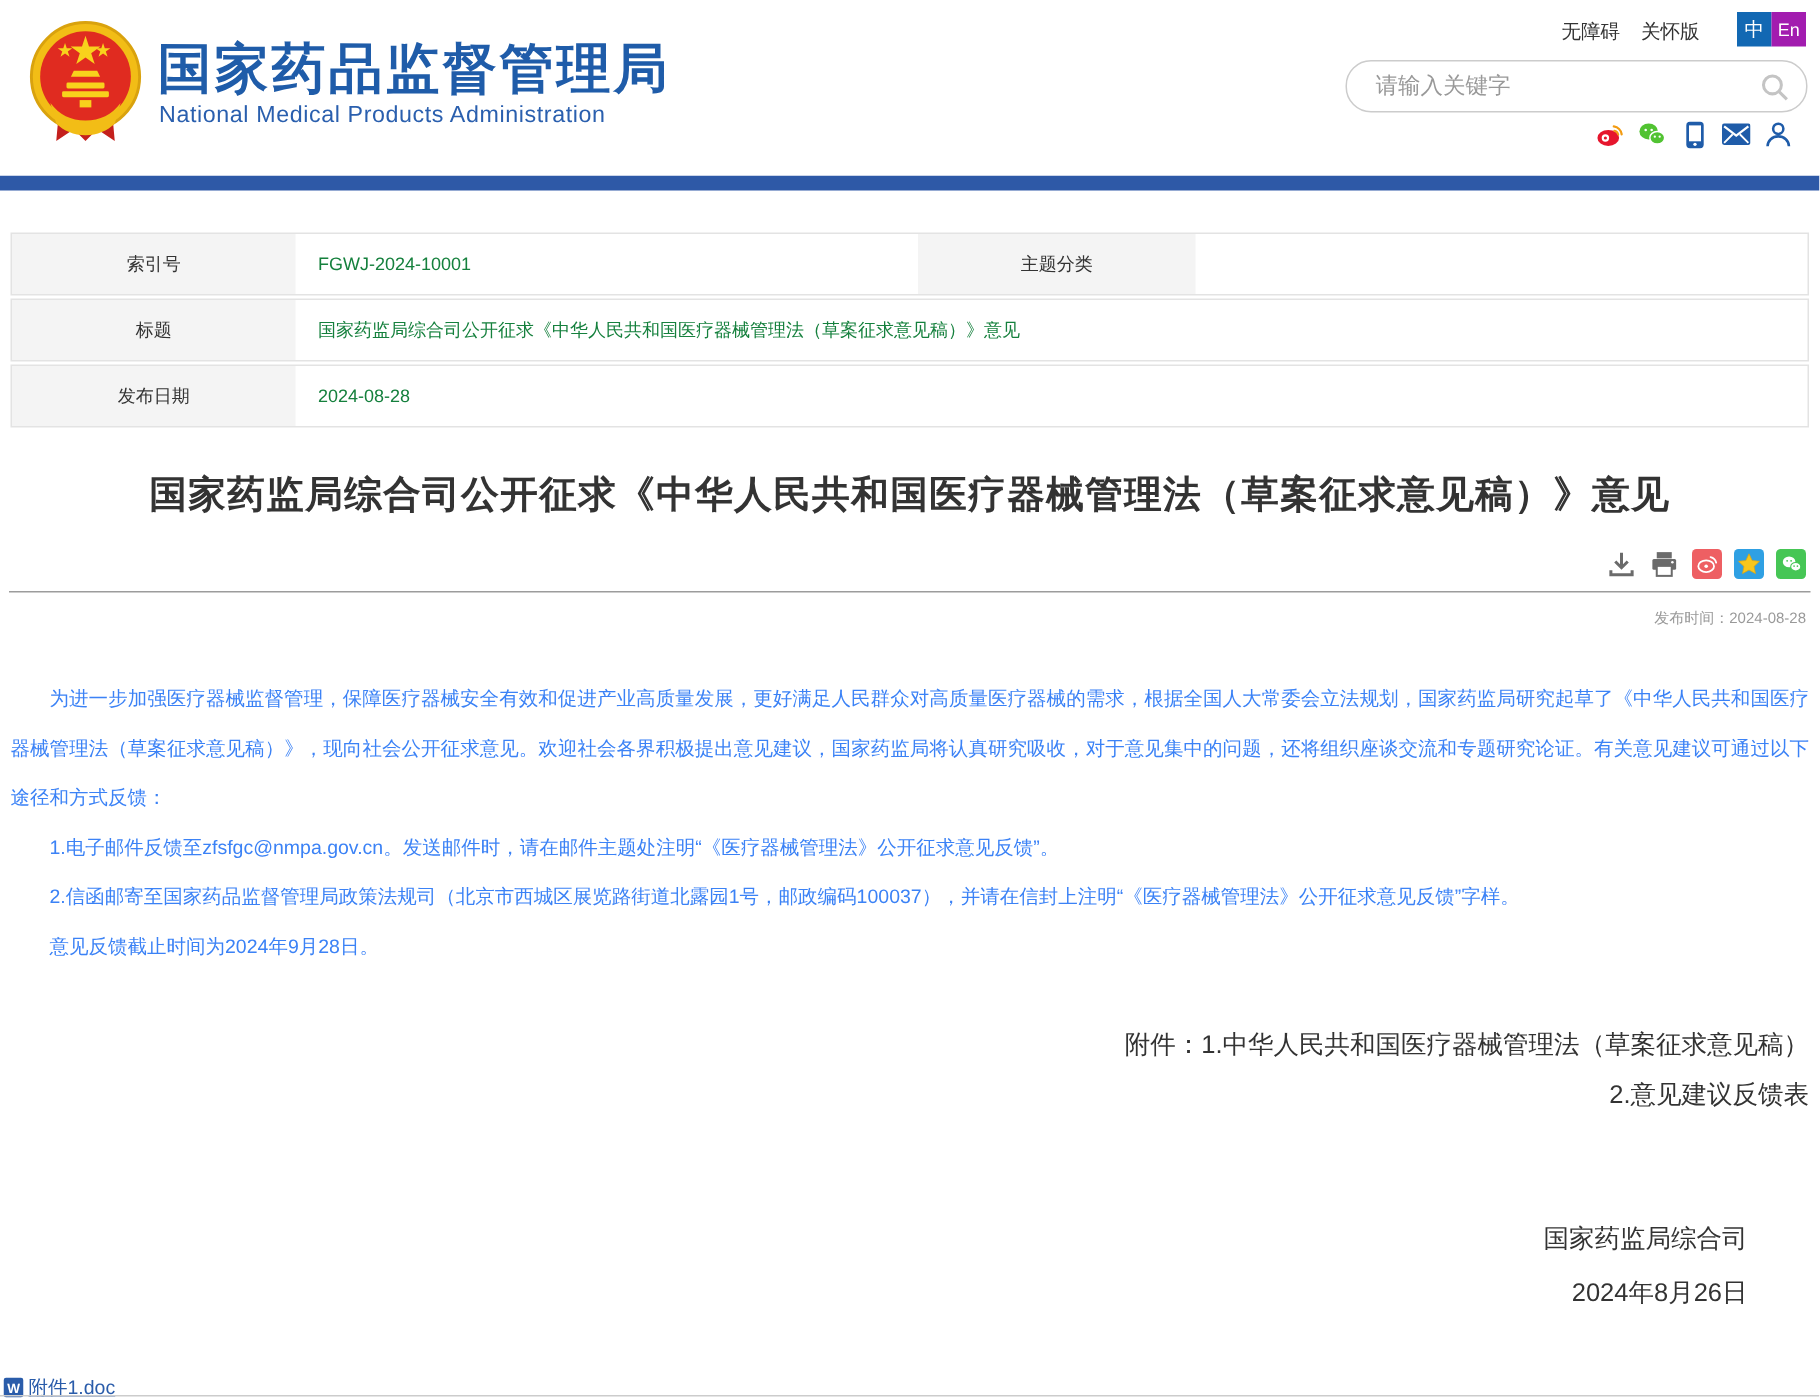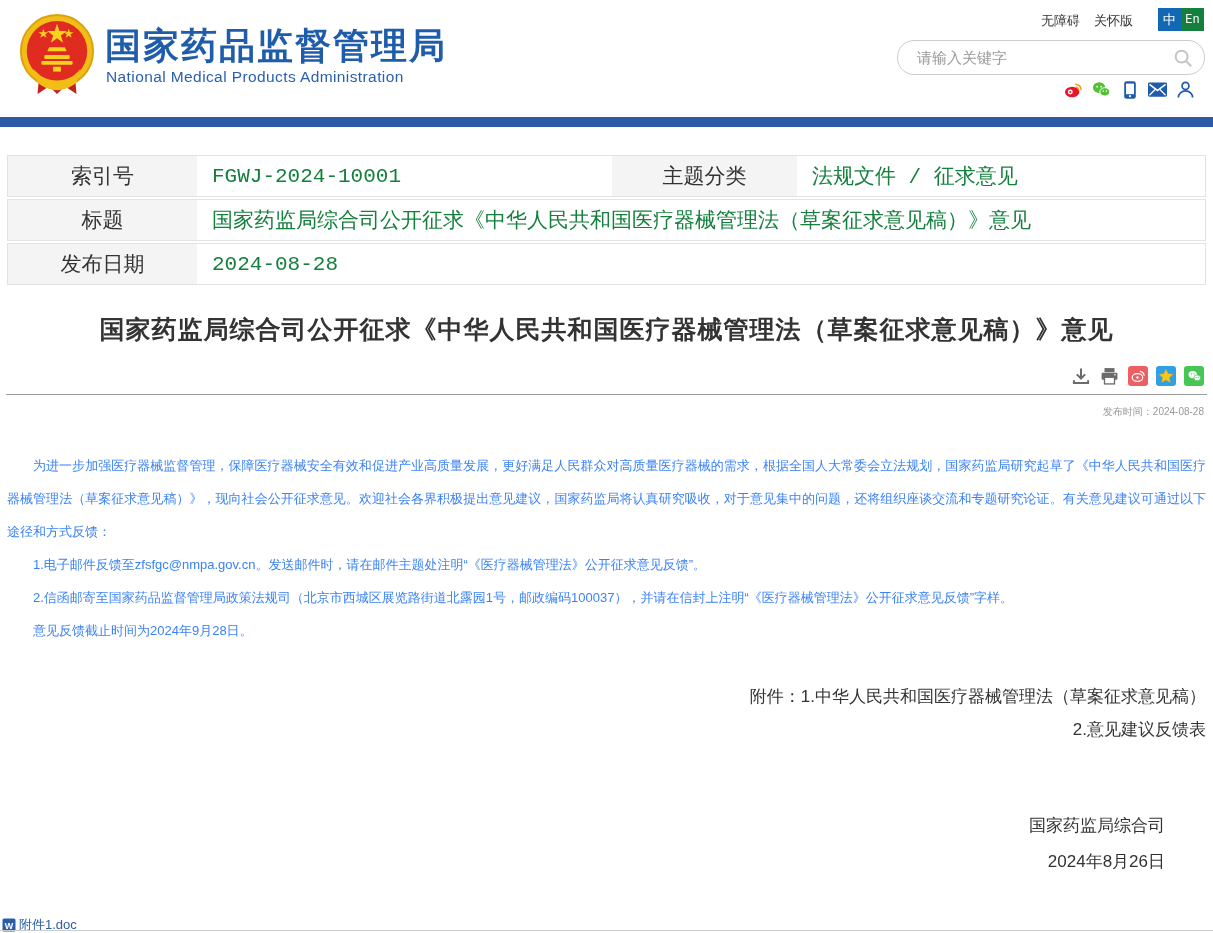--- a/index.html
+++ b/index.html
@@ -11,31 +11,31 @@
   
   .header{position:relative;height:117px;background:#fff;}
   .emblem{position:absolute;left:18px;top:12px;width:78px;height:88px;}
   .site-title{position:absolute;left:105px;top:22px;font-size:36px;font-weight:bold;color:#1f5ca9;letter-spacing:2px;}
   .site-sub{position:absolute;left:106px;top:68px;font-size:15.5px;color:#2a5fae;letter-spacing:.4px;}
   .top-links{position:absolute;top:12px;right:80px;font-size:13px;color:#333;display:flex;gap:14px;justify-content:center;}
   .top-links span{cursor:pointer;}
   .lang{position:absolute;top:8px;right:9px;display:flex;}
   .lang-btn{width:23px;height:23px;display:flex;align-items:center;justify-content:center;font-size:13px;color:#fff;cursor:pointer;}
   .lang-zh{background:#1268b3;}
-  .lang-en{background:#15803d;font-size:12px;font-family:Liberation Mono, monospace;}
+  .lang-en{background:#a21caf;font-size:12px;}
   .searchbox{position:absolute;top:40px;right:8px;width:306px;height:33px;border:1px solid #ccc;border-radius:17px;display:flex;align-items:center;background:#fff;}
   .searchbox input{flex:1;border:none;outline:none;background:transparent;margin-left:17px;font-size:15px;color:#a21caf;font-family:inherit;}
   .searchbox input::placeholder{color:#999;}
   .search-btn{width:30px;height:24px;margin-right:6px;display:flex;align-items:center;justify-content:center;cursor:pointer;}
   .socials{position:absolute;top:80px;right:18px;display:flex;align-items:center;gap:9px;}
   .soc{width:19px;height:19px;display:flex;align-items:center;justify-content:center;cursor:pointer;}
   .blue-bar{height:10px;background:#2e59a7;}
   
   .info-table{margin:28px 7px 0 7px;}
-  .info-row{display:flex;height:40px;border:1px solid #e3e3e3;margin-bottom:2px;font-size:21px;font-family:Liberation Mono, monospace;}
+  .info-row{display:flex;height:40px;border:1px solid #e3e3e3;margin-bottom:2px;font-size:12px;}
   .cell-label{background:#f4f4f4;display:flex;align-items:center;justify-content:center;color:#333;flex:0 0 auto;}
   .cell-value{display:flex;align-items:center;padding-left:15px;color:#15803d;}
   .w-label1{width:189px;}
   .w-val1{width:400px;}
   .w-label2{width:185px;}
   .grow{flex:1;}
   
   .article{margin:0 7px;}
   .art-title{margin-top:28px;text-align:center;font-size:25px;font-weight:600;color:#333;letter-spacing:1px;}
   .tools{display:flex;justify-content:flex-end;align-items:center;gap:8px;margin-top:19px;padding-right:2px;}
@@ -145,21 +145,20 @@
   </div>
 </div>
 
 <div class="blue-bar"></div>
 
 <div class="info-table">
   <div class="info-row">
     <div class="cell-label w-label1">索引号</div>
     <div class="cell-value w-val1">FGWJ-2024-10001</div>
     <div class="cell-label w-label2">主题分类</div>
-    <div class="cell-value grow">法规文件 / 征求意见</div>
   </div>
   <div class="info-row">
     <div class="cell-label w-label1">标题</div>
     <div class="cell-value grow">国家药监局综合司公开征求《中华人民共和国医疗器械管理法（草案征求意见稿）》意见</div>
   </div>
   <div class="info-row">
     <div class="cell-label w-label1">发布日期</div>
     <div class="cell-value grow">2024-08-28</div>
   </div>
 </div>

